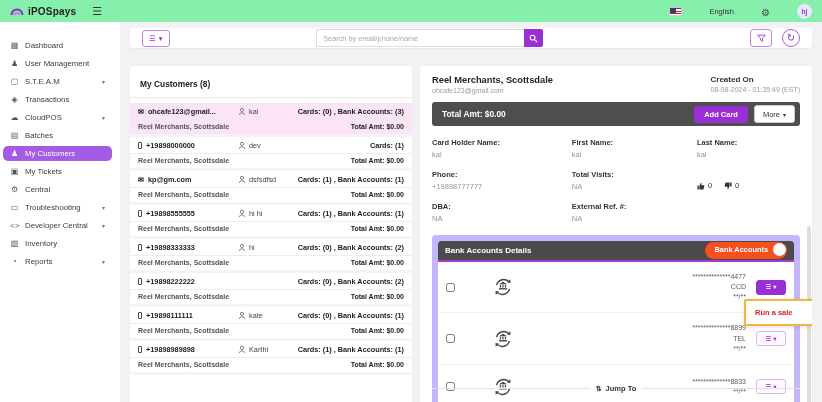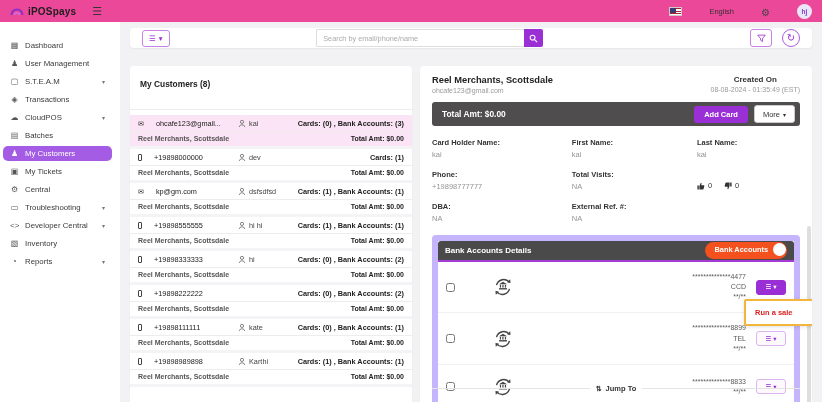--- a/index.html
+++ b/index.html
@@ -1,20 +1,20 @@
 <!DOCTYPE html>
 <html style="--accent: #9b2fd6; --bar: #4f4d4d; --orange: #f4511e; --menu-border: #f2b63c; --danger: #e02020; --selected-row: #fbe4f5;"><head>
 <meta charset="utf-8">
 <style>
   * { margin:0; padding:0; box-sizing:border-box; }
   html,body { width:822px; height:402px; overflow:hidden; background:#f2f1f4;
     font-family:"Liberation Sans", sans-serif; color:#333; }
 
   
-  .topbar { position:absolute; top:0; left:0; right:0; height:22px; background:#ec4899;
+  .topbar { position:absolute; top:0; left:0; right:0; height:22px; background:#86efac;
     display:flex; align-items:center; padding:0 10px; z-index:20; }
   .logo { display:flex; align-items:center; gap:4px; }
   .logo-text { font-size:10px; font-weight:bold; color:#1e1e1e; letter-spacing:.2px; }
   .burger { margin-left:16px; font-size:11px; color:#333; cursor:pointer; line-height:1; }
   .top-right { margin-left:auto; display:flex; align-items:center; gap:27px; }
   .flag { width:13px; height:9px; position:relative; display:inline-block;
     background:repeating-linear-gradient(#b22234 0 1.3px,#fff 1.3px 2.6px); border:.5px solid #ccc; }
   .flag::before { content:""; position:absolute; left:0; top:0; width:6px; height:5px; background:#3c3b6e; }
   .lang-label { font-size:7.5px; color:#333; }
   .ic-gear::before { content:"⚙"; font-size:10px; color:#444; }
@@ -50,45 +50,45 @@
     display:flex; align-items:center; justify-content:center; cursor:pointer; }
   .refresh-btn { width:18px; height:18px; border:1.2px solid #b05be0; border-radius:50%; background:#fff;
     color:#9b2fd6; font-size:10px; line-height:1; display:flex; align-items:center; justify-content:center; cursor:pointer; }
   .ic-refresh::before { content:"↻"; }
 
   .content { position:absolute; top:44px; left:10px; right:10px; bottom:0; display:flex; gap:8px; }
 
   
   .lcard { width:282px; flex:none; background:#fff; border-radius:4px 4px 0 0;
     box-shadow:0 1px 2px rgba(0,0,0,.05); overflow:hidden; }
-  .lcard-title { padding:13px 10px 20px; font-size:8.4px; font-weight:bold; color:#222;
+  .lcard-title { padding:13px 10px 8px; font-size:8.4px; font-weight:bold; color:#222;
     border-bottom:1px solid #ececec; }
   .cust-list { padding-top:5px; }
   .cust-item { border-bottom:3px solid #f4f3f6; cursor:pointer; }
   .cust-item.selected { background:#fbe4f5; }
   .cust-line1 { display:grid; grid-template-columns:100px 1fr auto; align-items:center;
     padding:4px 8px 3px; font-size:7.3px; }
-  .cust-contact { font-weight:normal; color:#222; display:flex; align-items:center; gap:12px;
+  .cust-contact { font-weight:bold; color:#222; display:flex; align-items:center; gap:4px;
     white-space:nowrap; overflow:hidden; }
   .ic-mail::before { content:"✉"; font-size:7px; }
   .ic-phone { width:4px; height:7px; border:1px solid #444; border-radius:1px; display:inline-block; flex:none; }
   .cust-name { color:#444; display:flex; align-items:center; gap:3px; }
   .cust-cards { font-weight:bold; color:#222; text-align:right; white-space:nowrap; }
   .cust-line2 { display:flex; justify-content:space-between; padding:3px 8px 4px;
     border-top:1px solid #ededed; font-size:7px; }
   .cust-merchant { font-weight:bold; color:#555; }
   .cust-total { font-weight:bold; color:#222; }
 
   
   .rcard { flex:1; background:#fff; border-radius:4px 4px 0 0; box-shadow:0 1px 2px rgba(0,0,0,.05);
     padding:9px 12px; position:relative; overflow:hidden; }
   .rheader { display:flex; justify-content:space-between; align-items:flex-start; }
   .r-merchant { font-size:9.3px; font-weight:bold; color:#222; }
   .r-email { font-size:7px; color:#9a9a9a; margin-top:2px; }
-  .r-created { text-align:center; }
+  .r-created { text-align:left; }
   .r-created-label { font-size:8px; font-weight:bold; color:#333; }
   .r-created-val { font-size:7px; color:#9a9a9a; margin-top:2px; }
 
   .totalbar { margin-top:8px; height:24px; background:var(--bar,#4f4d4d); border-radius:3px;
     display:flex; align-items:center; padding:0 5px 0 10px; }
   .totalbar-label { color:#fff; font-size:8.4px; font-weight:bold; }
   .totalbar-actions { margin-left:auto; display:flex; gap:6px; align-items:center; }
   .btn-addcard { background:var(--accent,#9b2fd6); color:#fff; border:none; border-radius:3px;
     font-size:7.5px; font-weight:bold; padding:4px 10px; cursor:pointer; }
   .btn-more { background:#fff; color:#333; border:1px solid #ccc; border-radius:3px;

